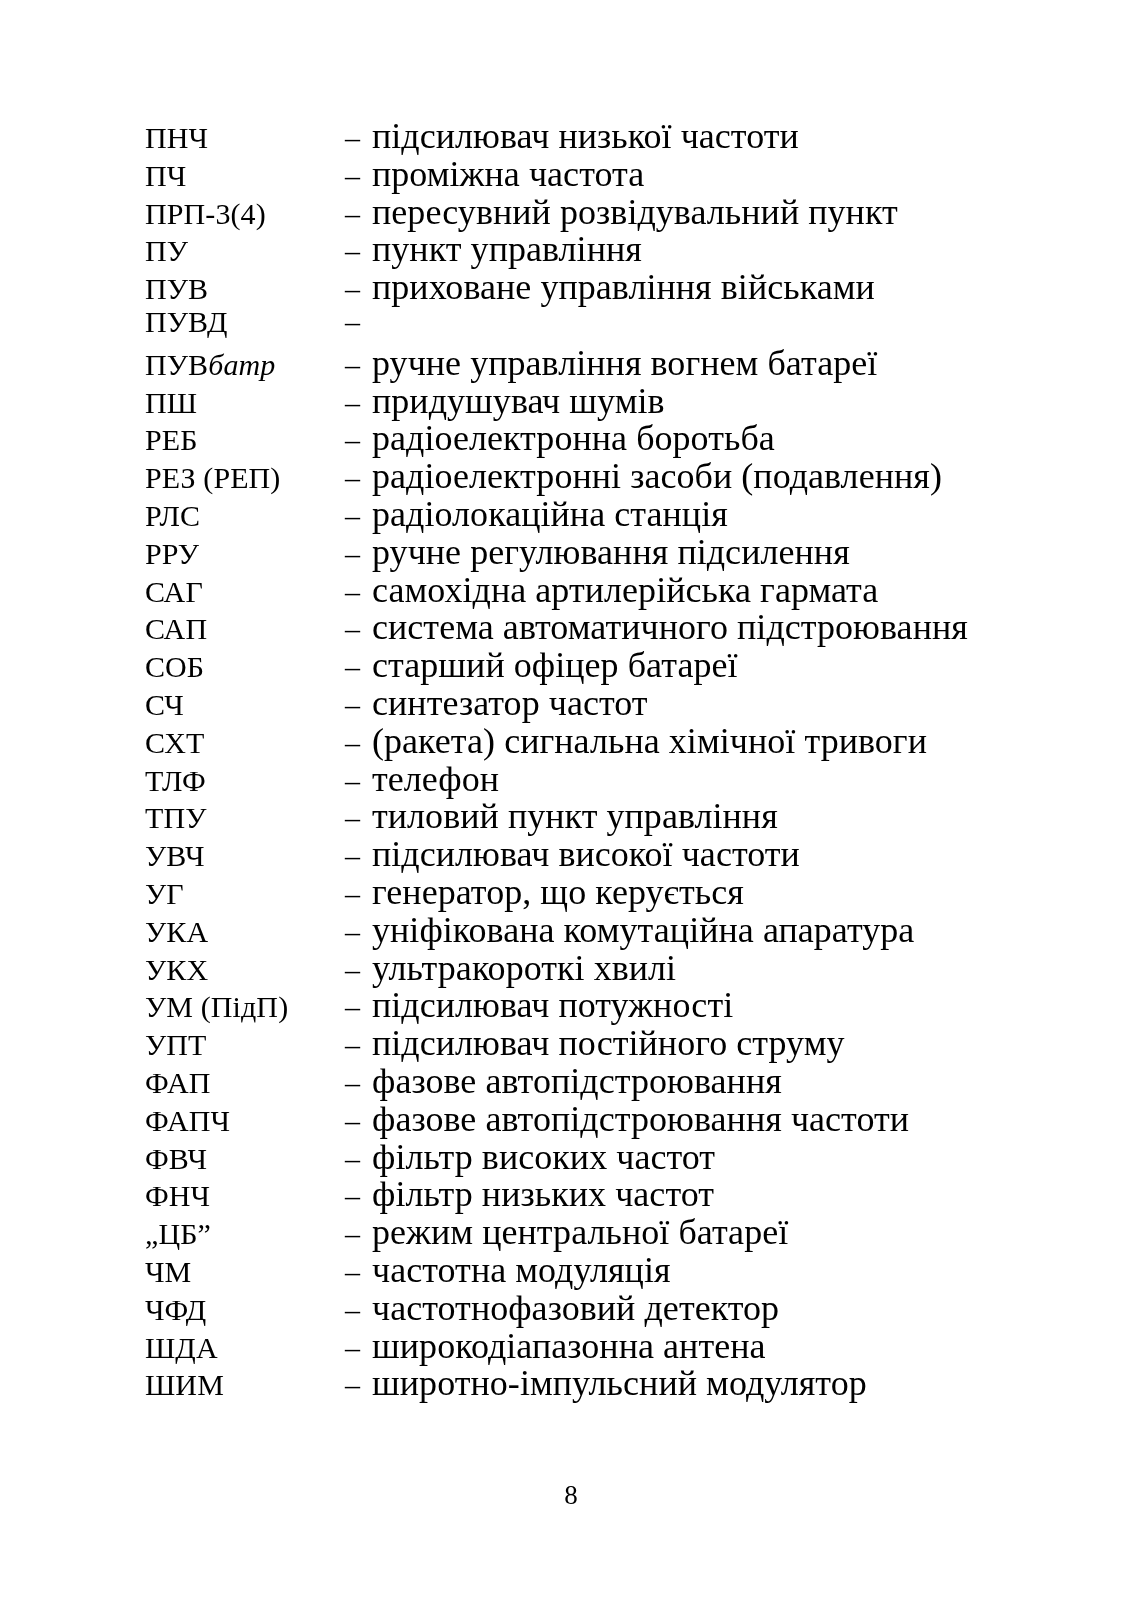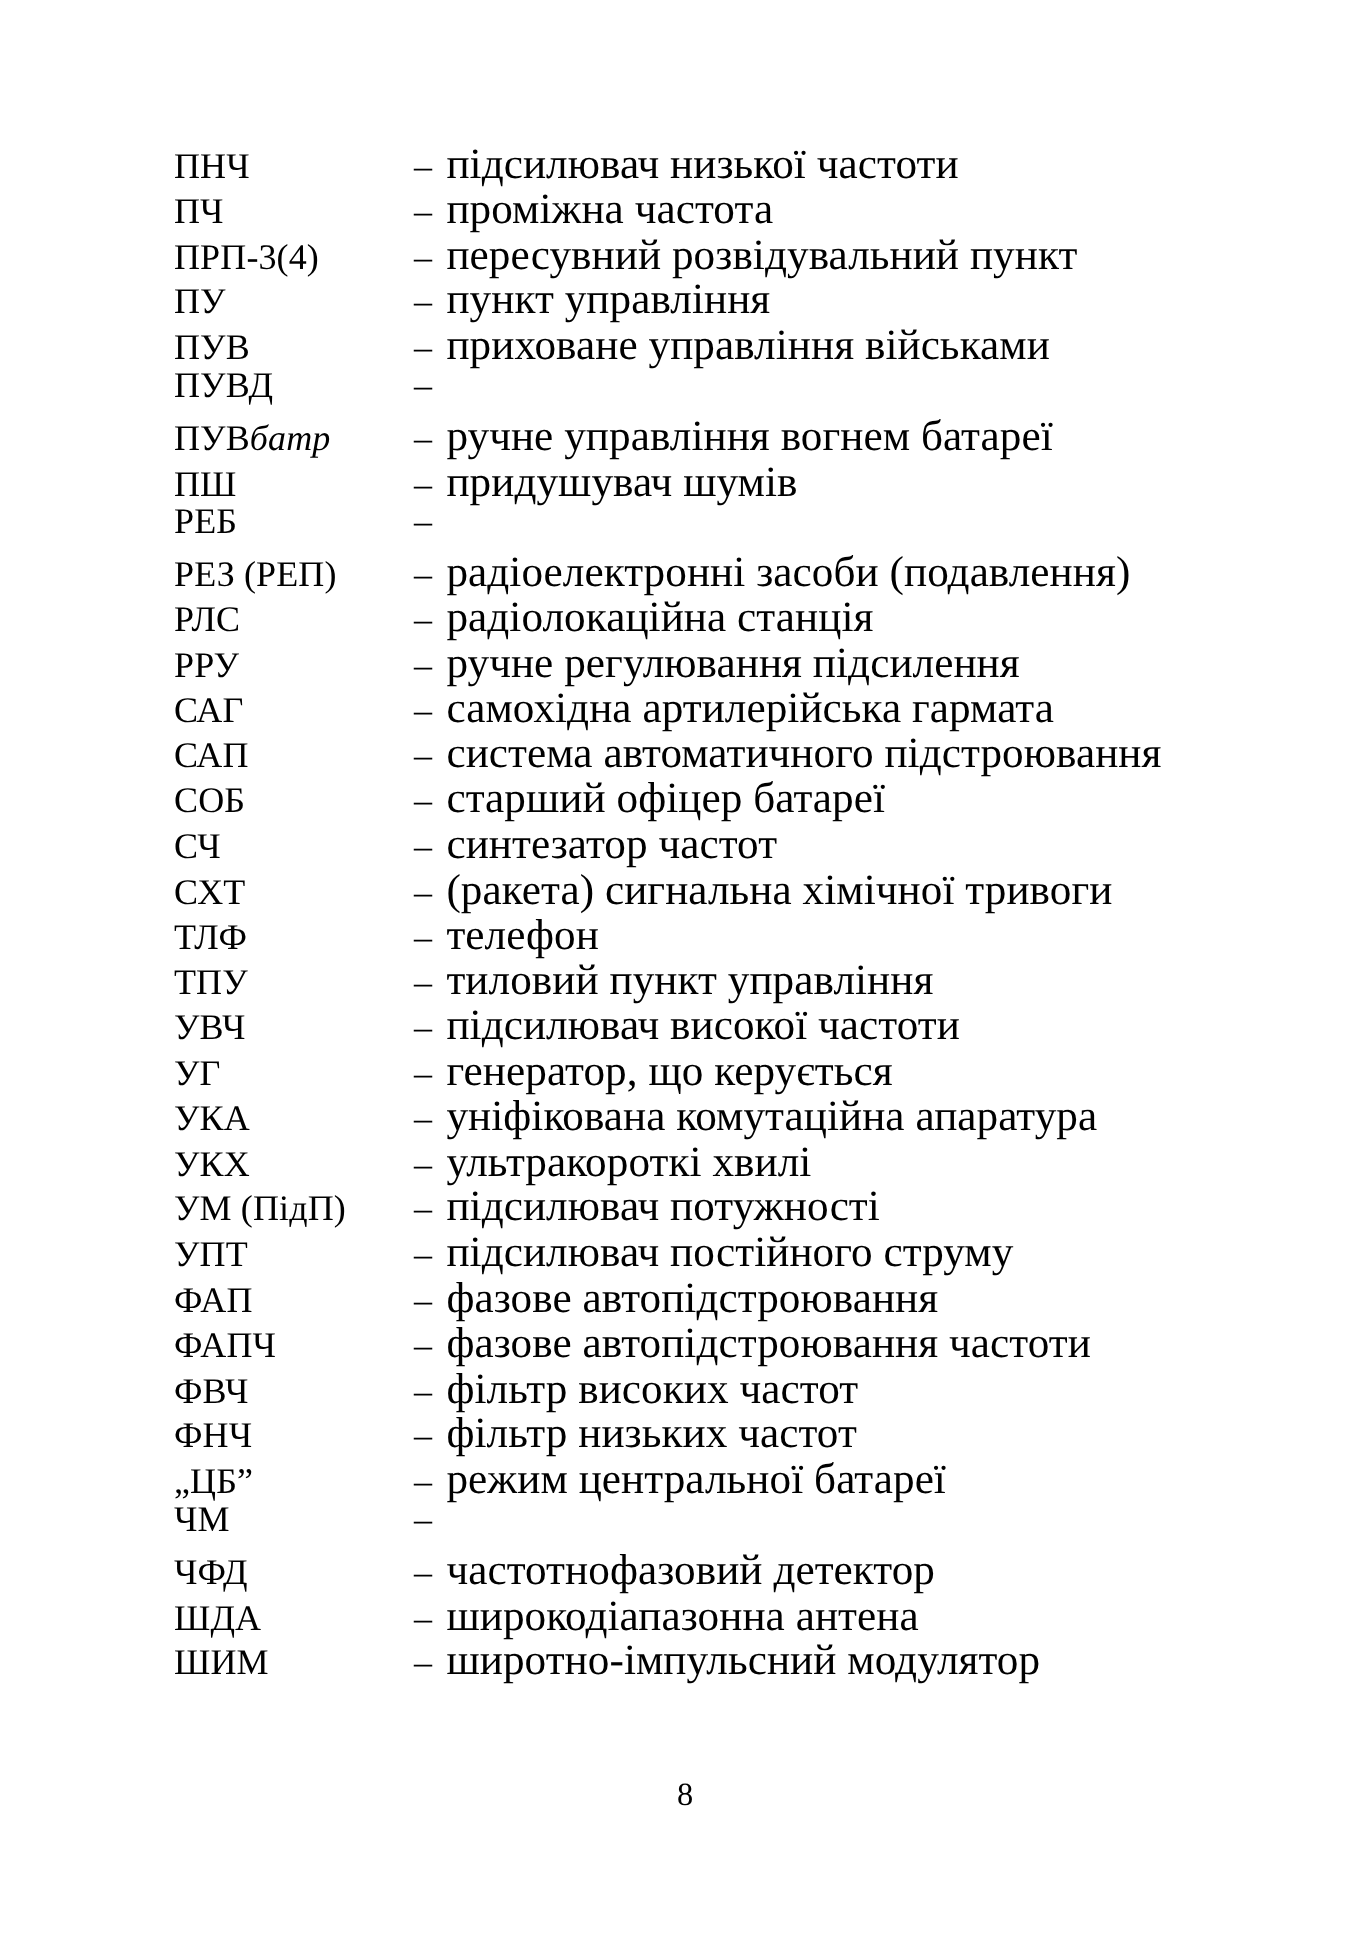--- a/index.html
+++ b/index.html
@@ -105,20 +105,21 @@
         <div class="abbr-def">ручне управління вогнем батареї</div>
       </div>
       <div class="abbr-row">
         <div class="abbr-term">ПШ</div>
         <div class="abbr-dash">–</div>
         <div class="abbr-def">придушувач шумів</div>
       </div>
       <div class="abbr-row">
         <div class="abbr-term">РЕБ</div>
         <div class="abbr-dash">–</div>
+        <div class="abbr-def">радіоелектронна боротьба</div>
       </div>
       <div class="abbr-row">
         <div class="abbr-term">РЕЗ (РЕП)</div>
         <div class="abbr-dash">–</div>
         <div class="abbr-def">радіоелектронні засоби (подавлення)</div>
       </div>
       <div class="abbr-row">
         <div class="abbr-term">РЛС</div>
         <div class="abbr-dash">–</div>
         <div class="abbr-def">радіолокаційна станція</div>
@@ -214,20 +215,21 @@
         <div class="abbr-def">фільтр низьких частот</div>
       </div>
       <div class="abbr-row">
         <div class="abbr-term">„ЦБ”</div>
         <div class="abbr-dash">–</div>
         <div class="abbr-def">режим центральної батареї</div>
       </div>
       <div class="abbr-row">
         <div class="abbr-term">ЧМ</div>
         <div class="abbr-dash">–</div>
+        <div class="abbr-def">частотна модуляція</div>
       </div>
       <div class="abbr-row">
         <div class="abbr-term">ЧФД</div>
         <div class="abbr-dash">–</div>
         <div class="abbr-def">частотнофазовий детектор</div>
       </div>
       <div class="abbr-row">
         <div class="abbr-term">ШДА</div>
         <div class="abbr-dash">–</div>
         <div class="abbr-def">широкодіапазонна антена</div>

